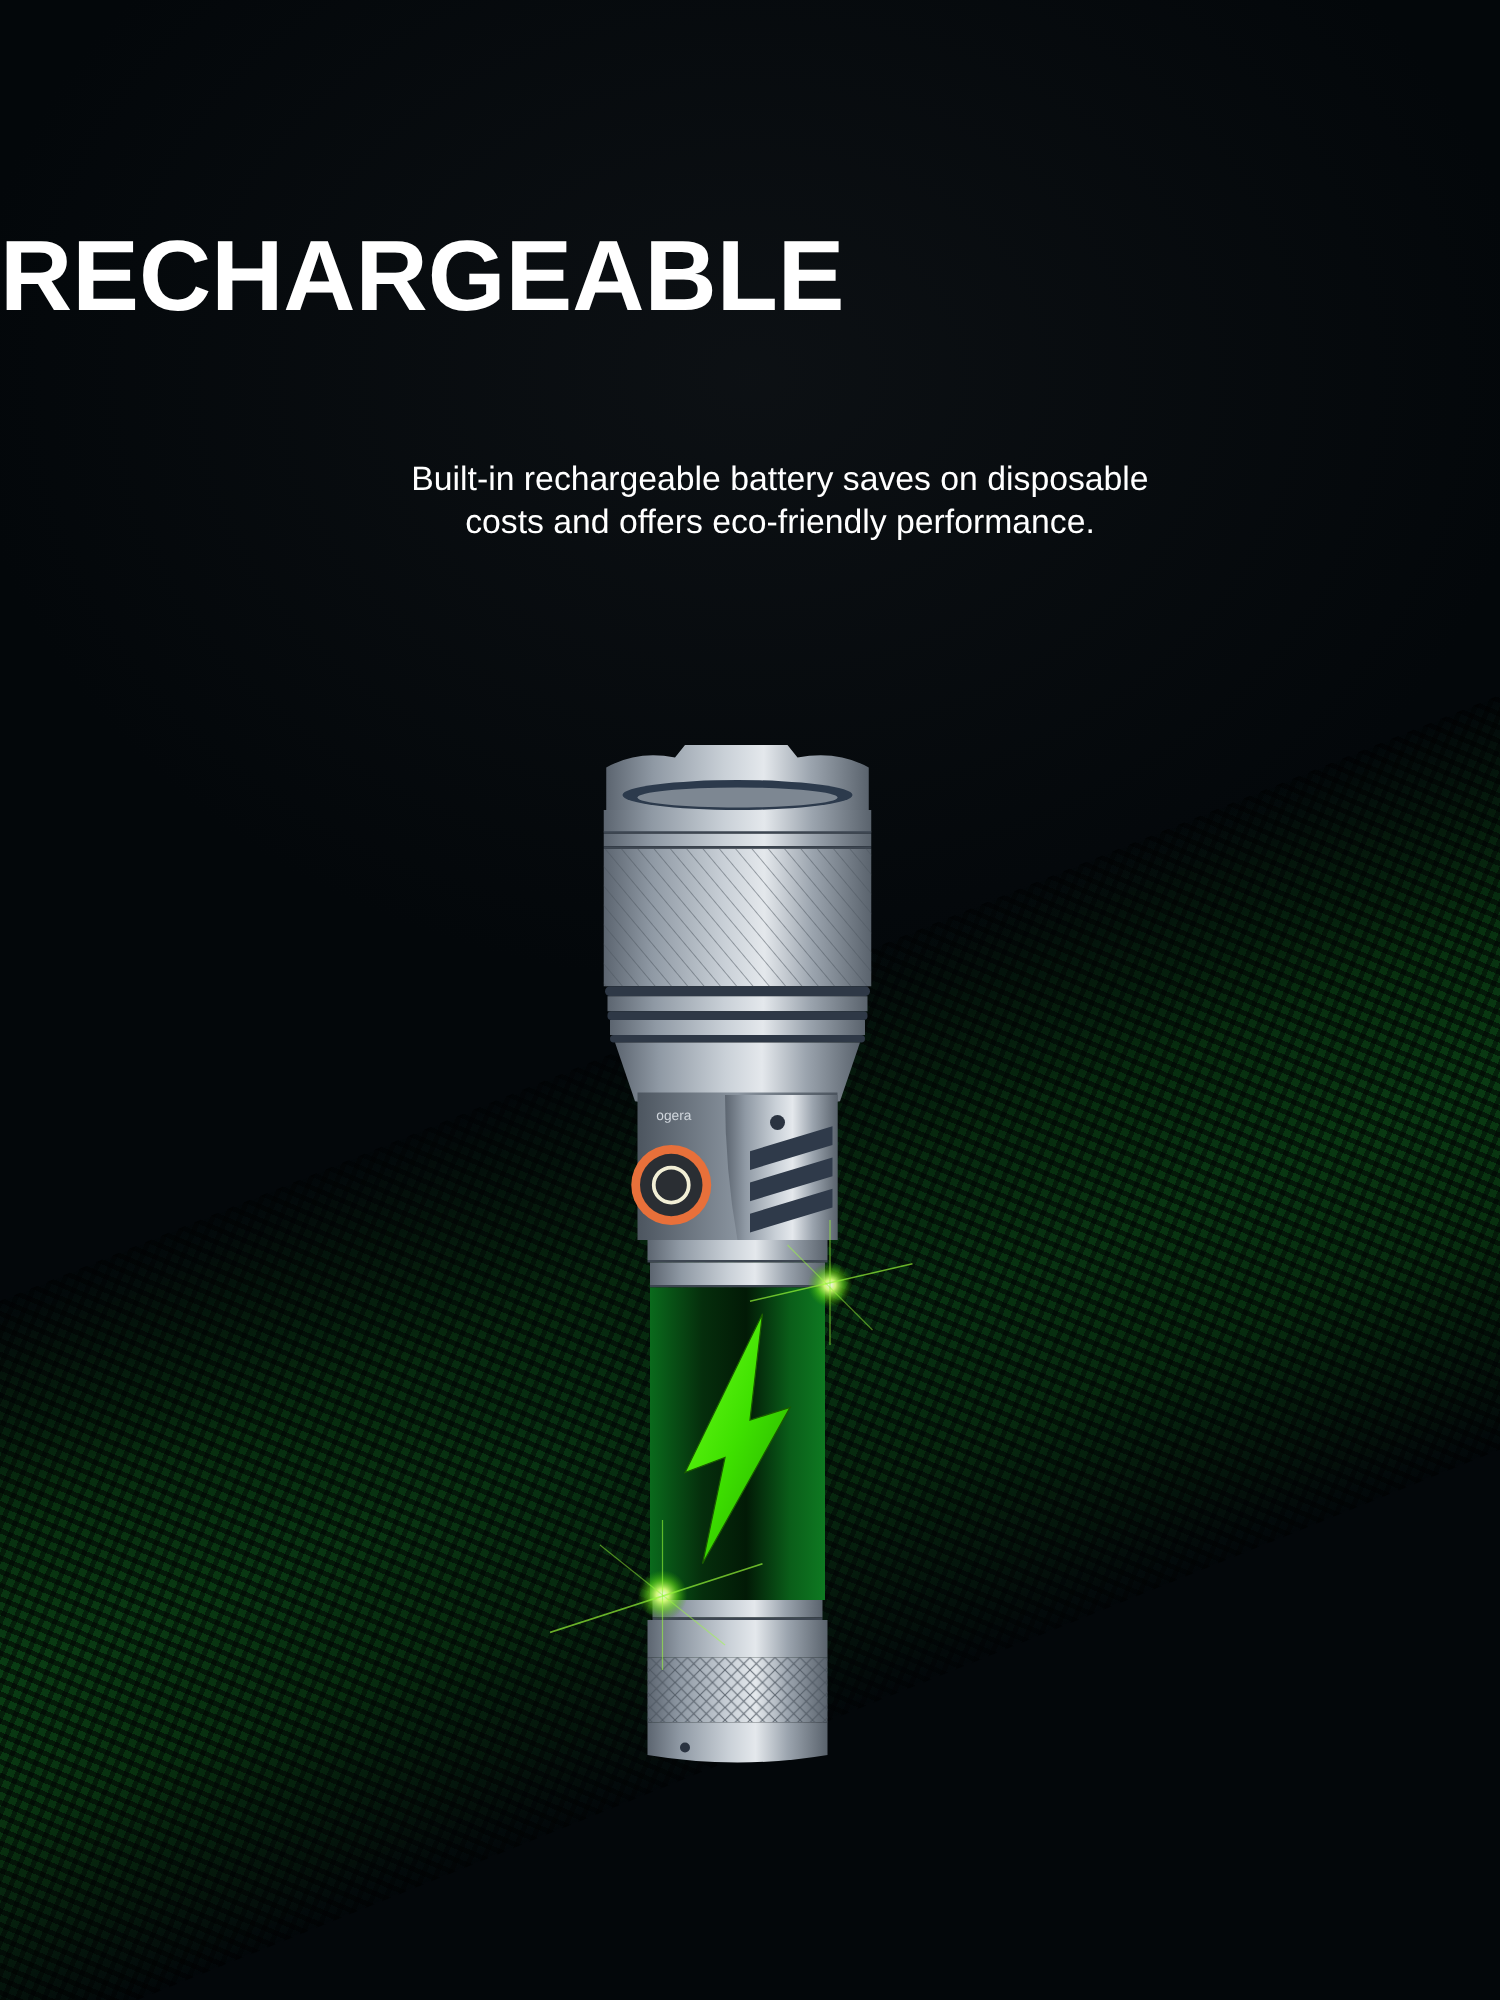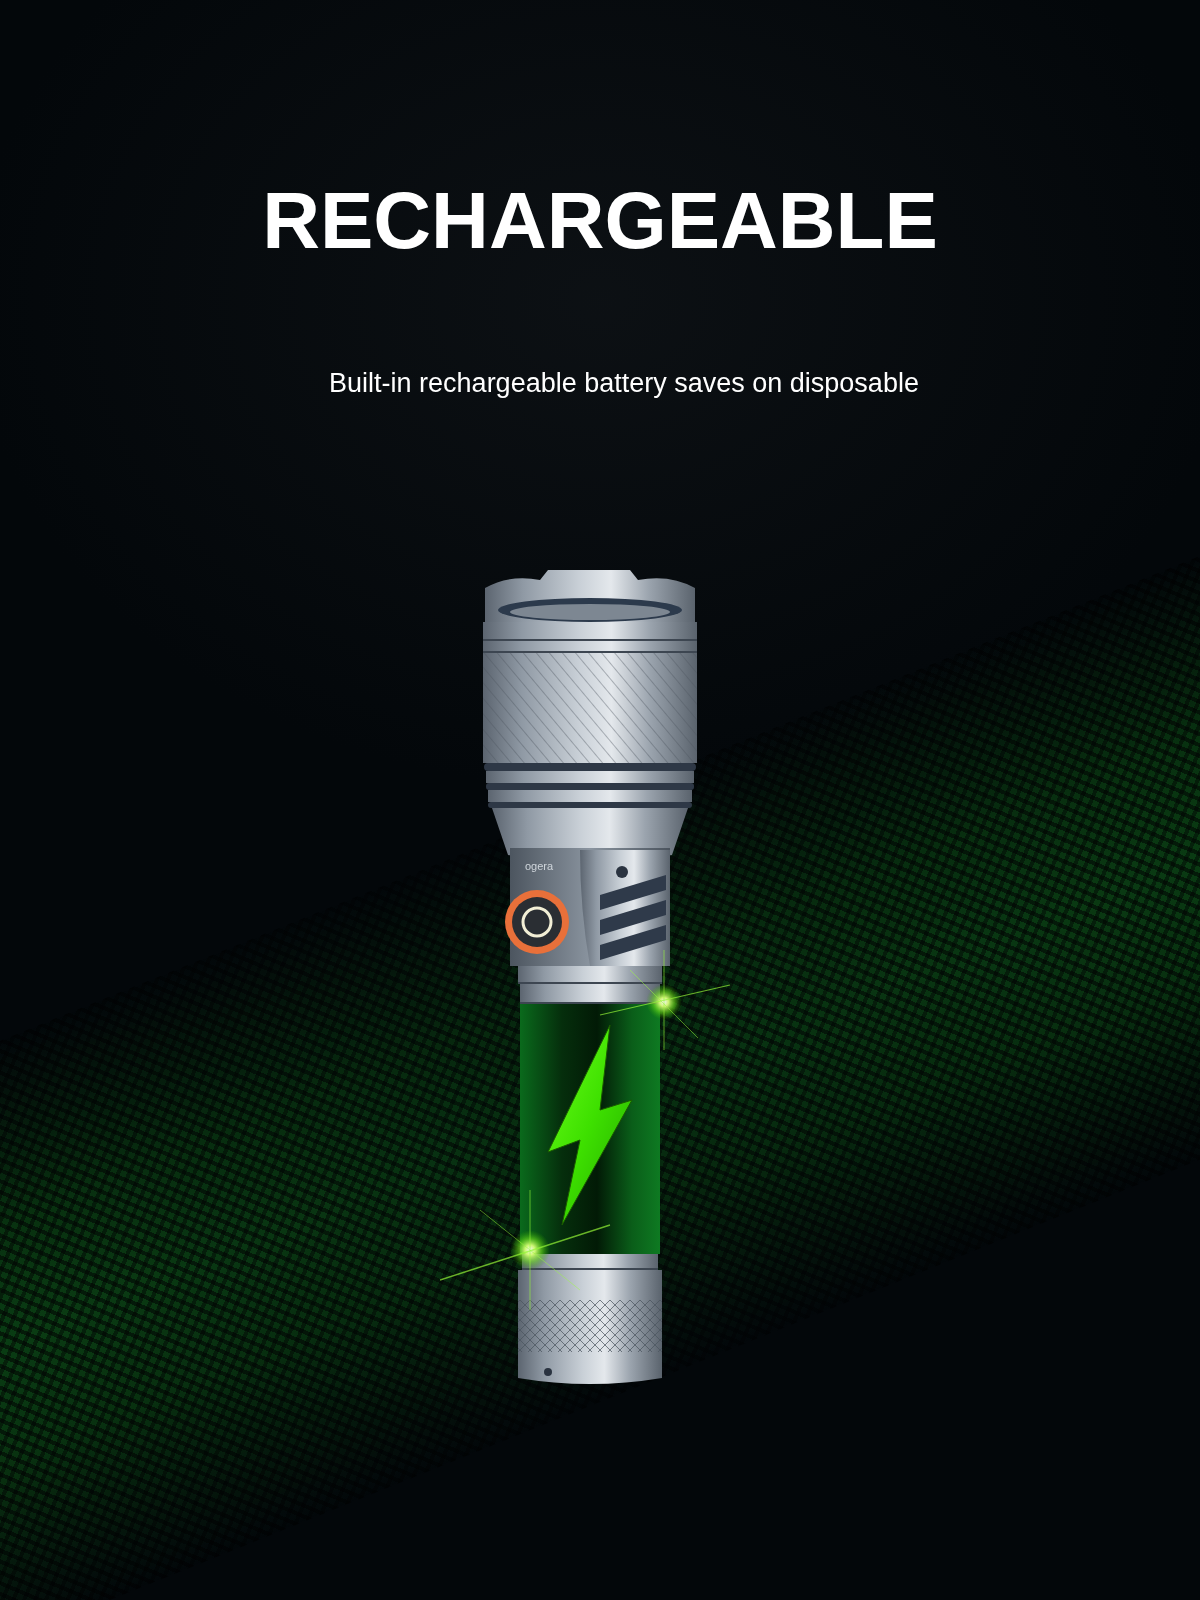--- a/index.html
+++ b/index.html
@@ -22,49 +22,50 @@
         repeating-linear-gradient(45deg, rgba(0,0,0,0.55) 0 4px, rgba(0,0,0,0) 4px 10px),
         repeating-linear-gradient(-45deg, rgba(0,0,0,0.45) 0 4px, rgba(0,0,0,0) 4px 10px),
         linear-gradient(180deg, rgba(0,0,0,0) 0%, #0a3d12 30%, #0c4a16 50%, #0a3d12 70%, rgba(0,0,0,0) 100%);
       -webkit-mask-image: linear-gradient(90deg, rgba(0,0,0,1) 0%, rgba(0,0,0,0.7) 45%, rgba(0,0,0,1) 100%);
       mask-image: linear-gradient(90deg, rgba(0,0,0,1) 0%, rgba(0,0,0,0.7) 45%, rgba(0,0,0,1) 100%);
       opacity: 0.85;
     }
 
     .headline {
       position: absolute; left: 0; right: 0; top: 180px;
-      text-align: center; color: #ffffff;
+      text-align: left; color: #ffffff;
       font-family: "Liberation Sans", sans-serif;
       font-weight: 700;
       font-size: 80px; line-height: 82px;
       letter-spacing: 0px;
     }
     .headline span { display: block; }
     .subhead {
       position: absolute; left: 0; right: 0; top: 366px;
       text-align: center; color: #ffffff;
       font-size: 27px; line-height: 34px;
       font-family: "Liberation Sans", sans-serif;
     }
     .subhead span { display: block; padding-left: 48px; }
 
-    .flashlight { position: absolute; left: 440px; top: 570px; width: 300px; height: 850px; }
+    .flashlight { position: absolute; left: 440px; top: 596px; width: 300px; height: 850px; }
   </style>
 </head>
 <body>
 
 <div class="bg"></div>
 <div class="bg-band"></div>
 
 <h1 class="headline">
   <span>RECHARGEABLE</span>
 </h1>
 
 <p class="subhead">
   <span>Built-in rechargeable battery saves on disposable</span>
+  <span>costs and offers eco-friendly performance.</span>
 </p>
 
 <div class="flashlight">
   <svg width="300" height="850" viewBox="0 0 300 850" xmlns="http://www.w3.org/2000/svg">
     <defs>
       <linearGradient id="metal" x1="0" x2="1" y1="0" y2="0">
         <stop offset="0" stop-color="#5c6570"></stop>
         <stop offset="0.18" stop-color="#8f99a4"></stop>
         <stop offset="0.45" stop-color="#c9d0d7"></stop>
         <stop offset="0.6" stop-color="#e4e8ec"></stop>

